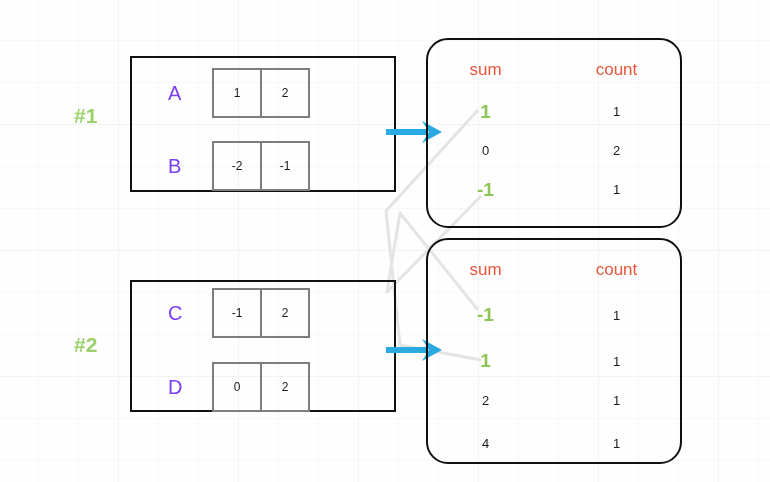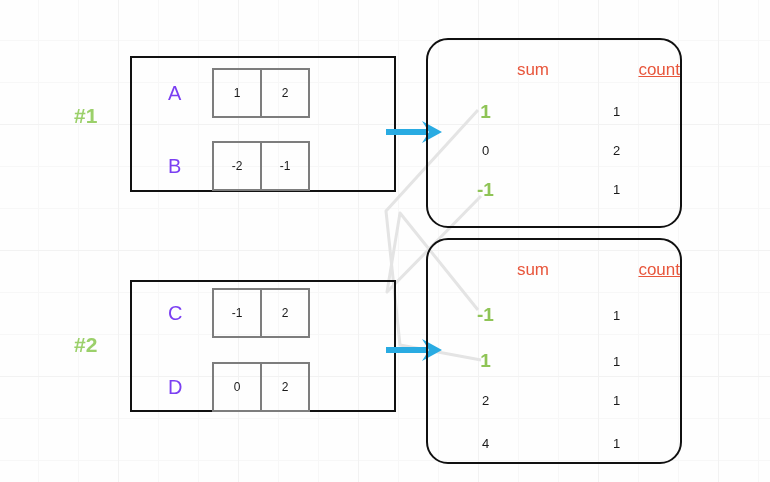--- a/index.html
+++ b/index.html
@@ -118,27 +118,27 @@
   #result-box-2 { left: 426px; top: 238px; width: 256px; height: 226px; }
 
   .result-header {
     position: absolute;
     top: 20px;
     width: 100%;
     display: flex;
   }
   .col-sum, .col-count {
     flex: 1;
-    text-align: right;
+    text-align: center;
     font-size: 17px;
     color: #e8563c;
     font-weight: normal;
   }
   .col-sum  { margin-left: -6px; }
-  .col-count{ margin-left:  4px; text-decoration: underline; }
+  .col-count{ margin-left:  4px; }
 
   .result-rows {
     position: absolute;
     left: 0;
     width: 100%;
   }
   #rows-1 { top: 52px; }
   #rows-2 { top: 50px; }
 
   .res-row {

